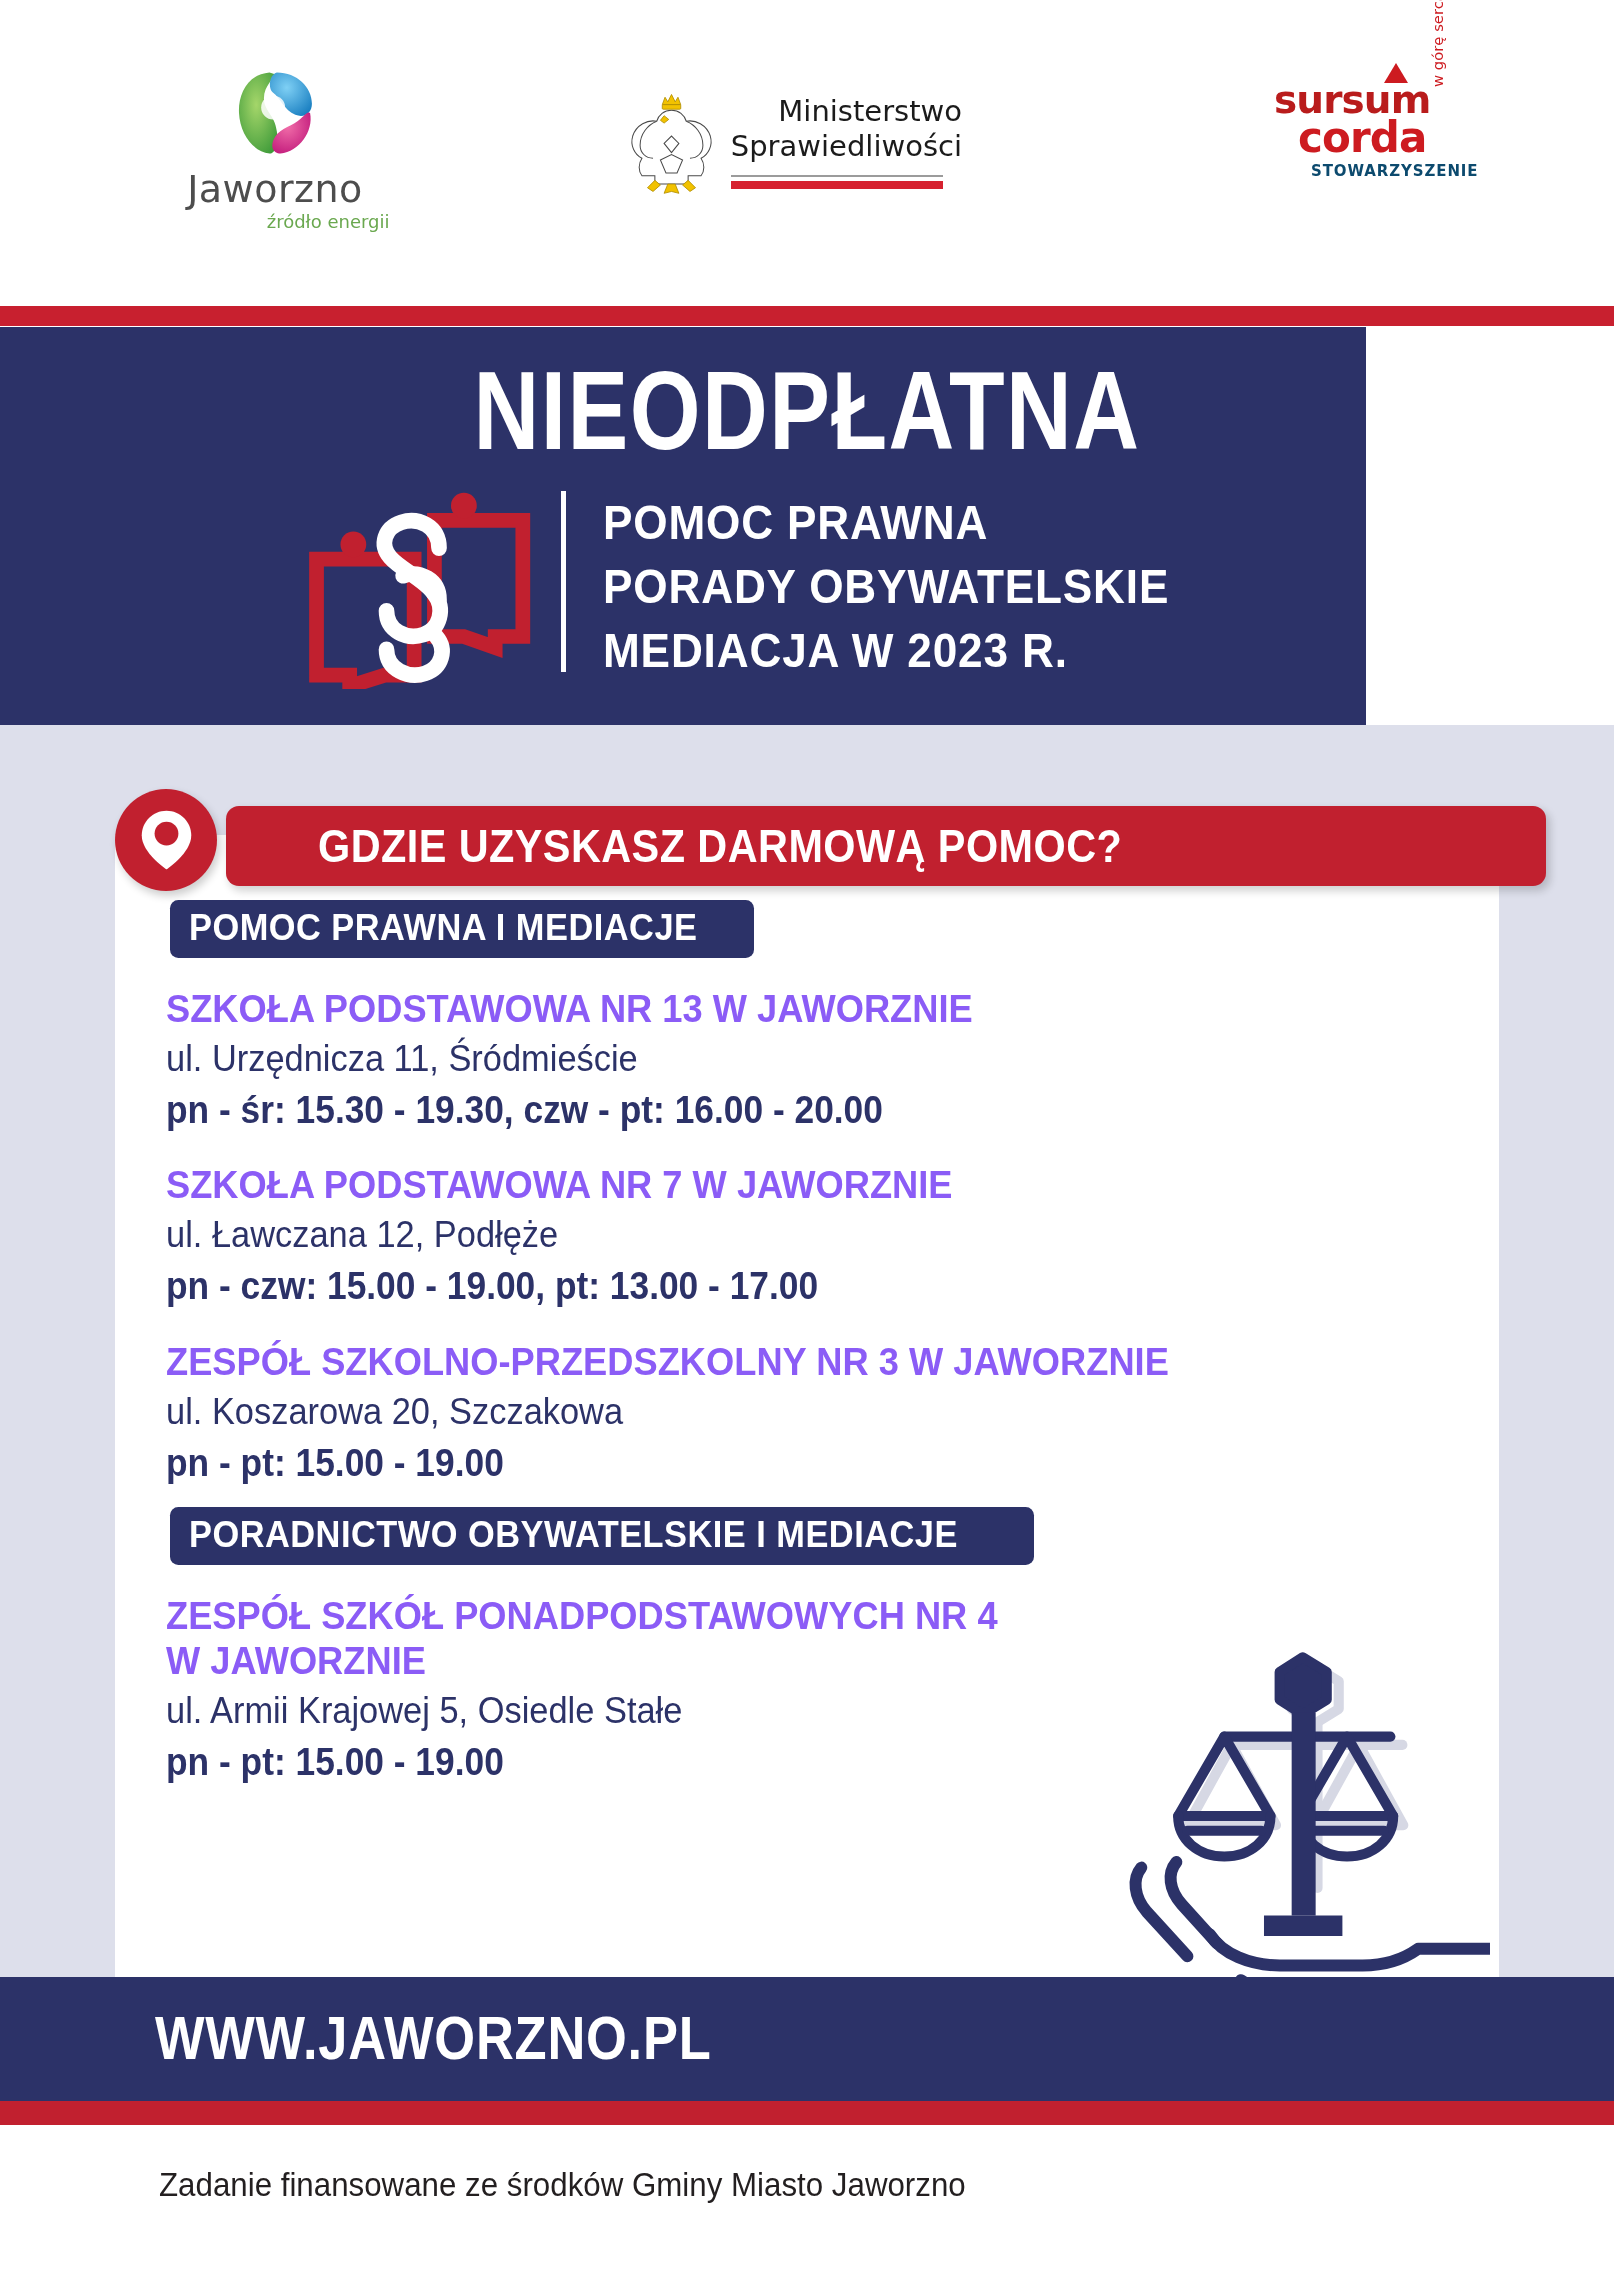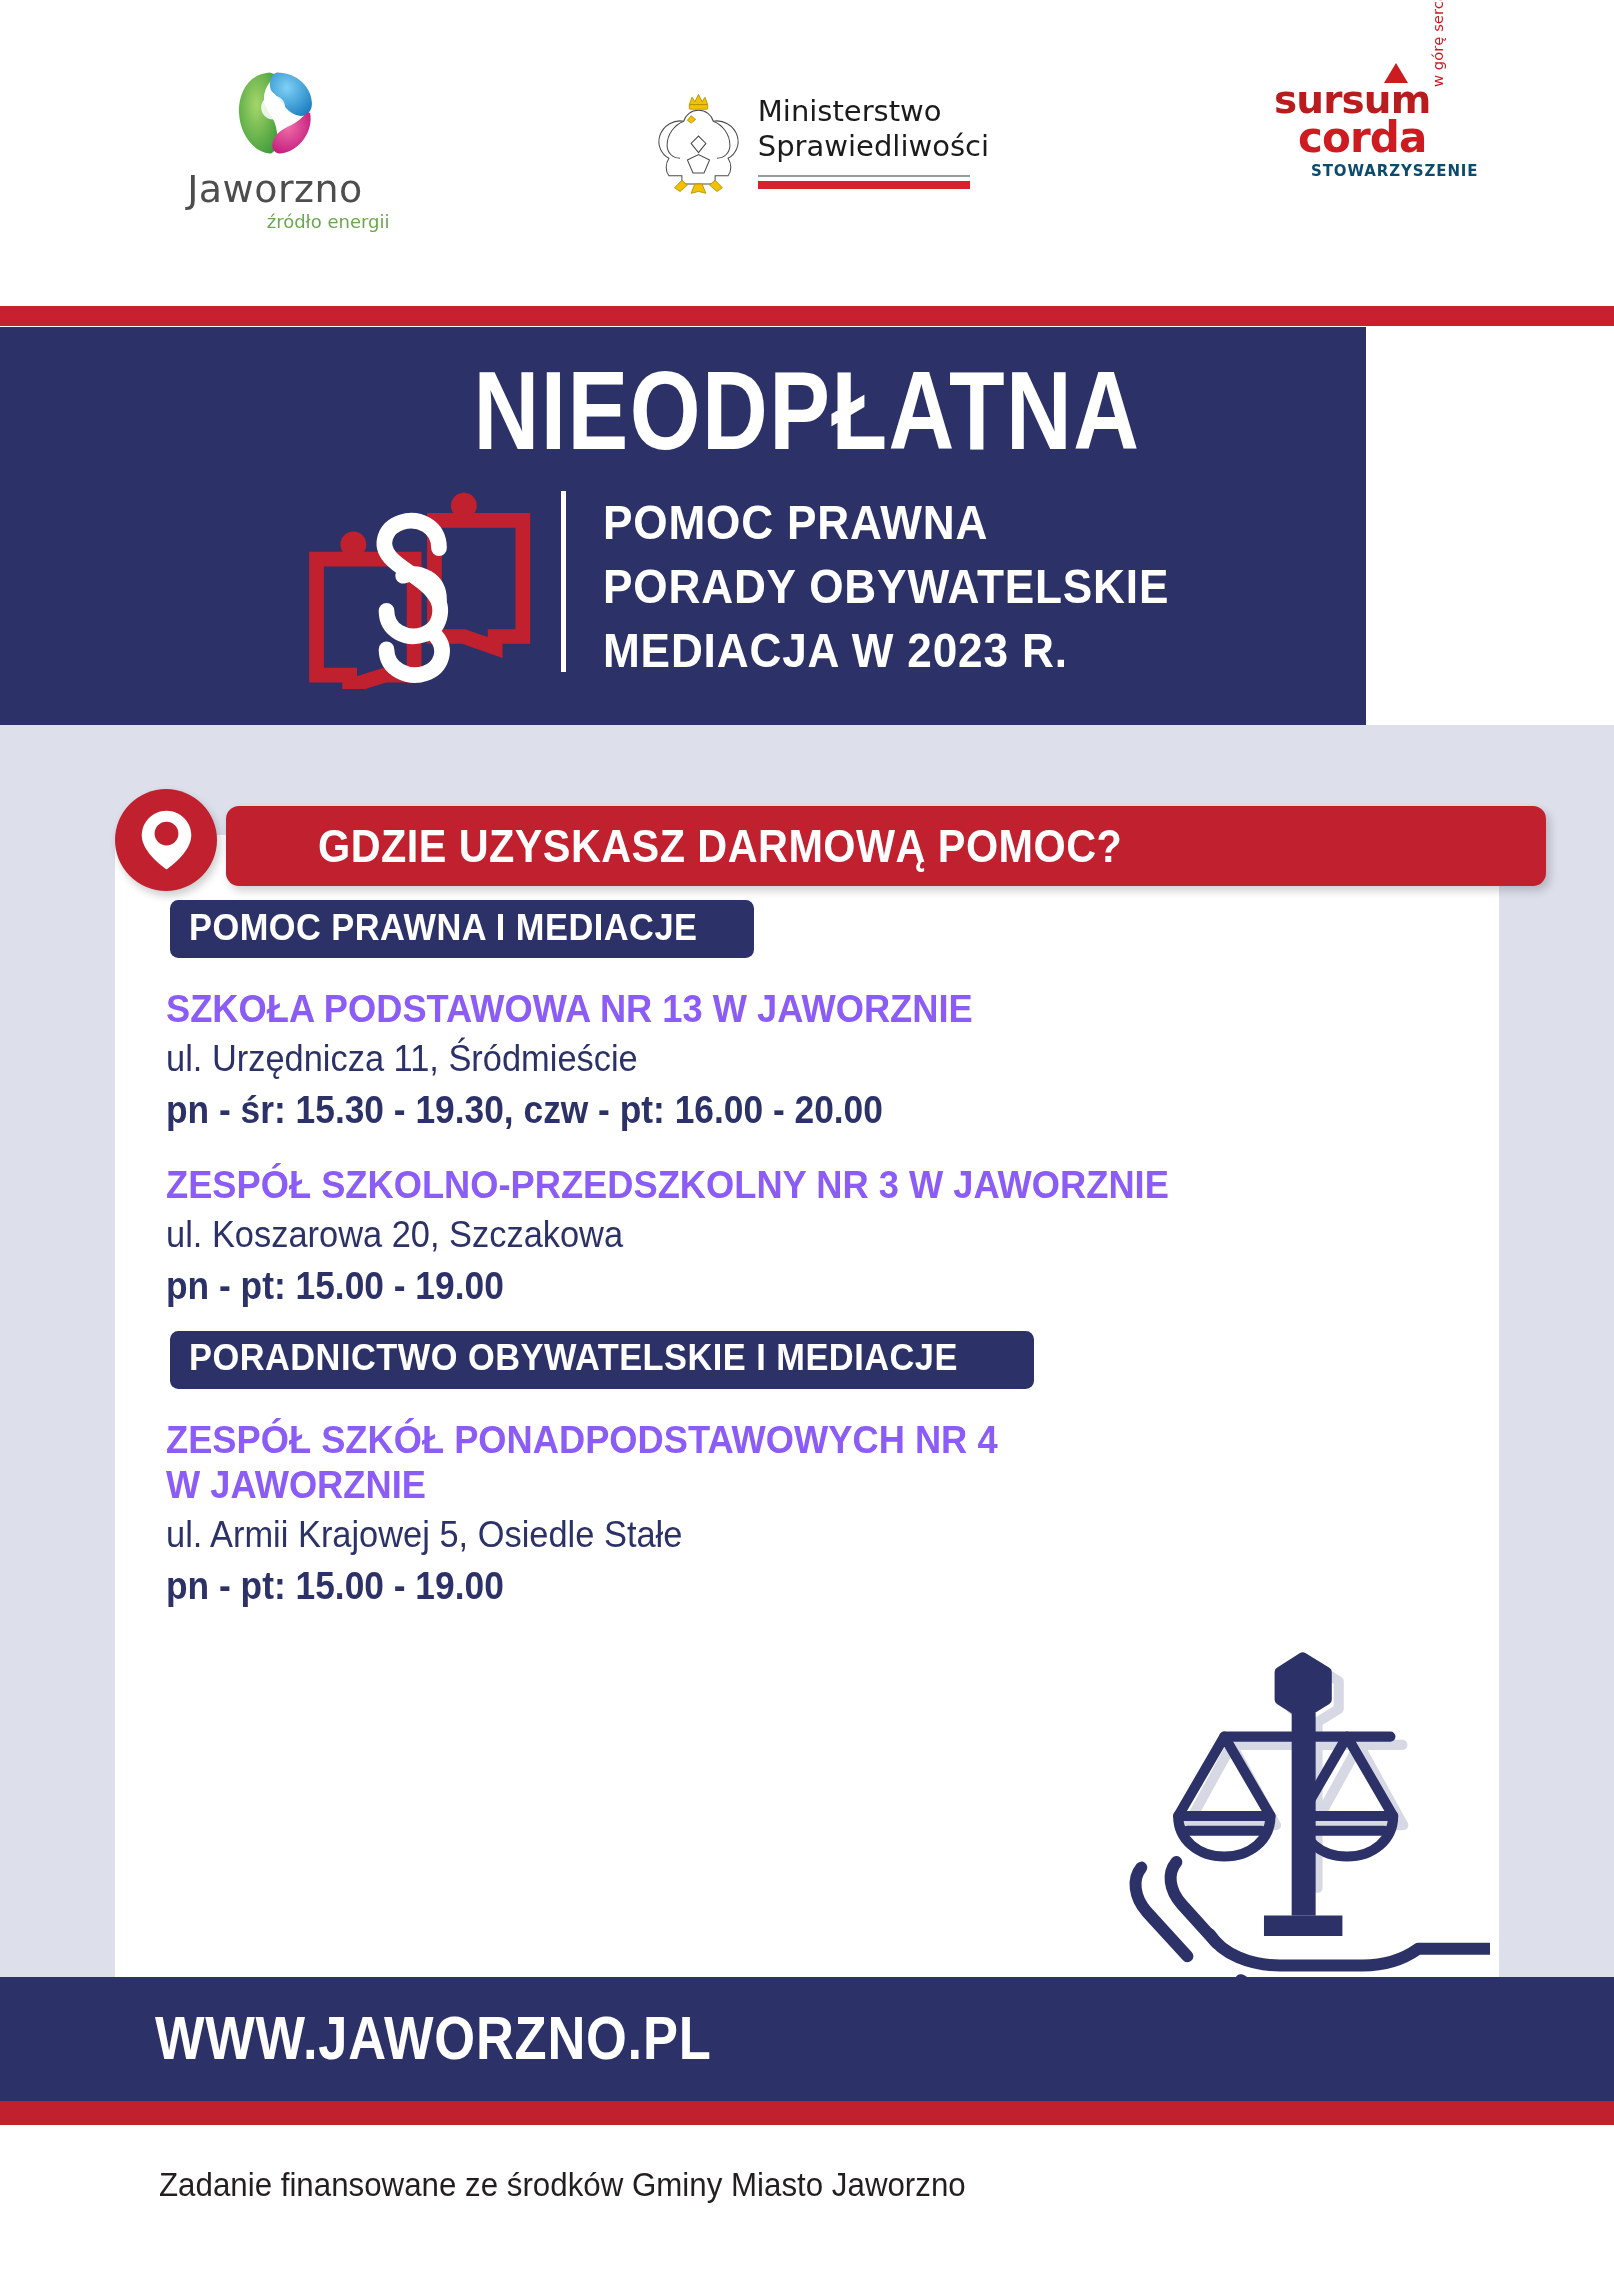--- a/index.html
+++ b/index.html
@@ -21,21 +21,21 @@
   .jaw-sphere{position:relative;width:96px;height:96px;margin:0 auto;}
   .jaw-name{
     font-size:38px;color:#4d4d4d;letter-spacing:0.5px;margin-top:5.5px;
     font-family:"DejaVu Sans",sans-serif;font-weight:400;
   }
   .jaw-tag{
     font-size:18px;color:#6aa84f;margin-top:0.9px;text-align:right;padding-right:5.5px;
     font-family:"DejaVu Sans",sans-serif;
   }
 
-  .logo-ministry{position:absolute;left:654px;top:88px;display:flex;align-items:flex-start;}
+  .logo-ministry{position:absolute;left:627px;top:88px;display:flex;align-items:flex-start;text-align:right;}
   .min-eagle{width:89px;height:109px;flex:0 0 auto;margin-right:14.8px;}
   .min-text{padding-top:5.5px;}
   .min-line{
     font-size:29px;color:#1b1b1b;line-height:1.22;
     font-family:"DejaVu Sans",sans-serif;white-space:nowrap;
   }
   .min-rule-gray{width:212px;height:1.8px;background:#9b9b9b;margin-top:11px;}
   .min-rule-red{width:212px;height:8.3px;background:#d6212f;margin-top:3.7px;}
 
   .logo-sursum{position:absolute;left:1274px;top:81px;width:212px;height:111px;}
@@ -291,20 +291,31 @@
           <span>SZKOŁA PODSTAWOWA NR 13 W JAWORZNIE</span>
         </div>
         <div class="entry-addr">
           <span>ul. Urzędnicza 11, Śródmieście</span>
         </div>
         <div class="entry-hours">
           <span>pn - śr: 15.30 - 19.30, czw - pt: 16.00 - 20.00</span>
         </div>
       </div>
 
+      <div class="entry">
+        <div class="entry-name">
+          <span>SZKOŁA PODSTAWOWA NR 7 W JAWORZNIE</span>
+        </div>
+        <div class="entry-addr">
+          <span>ul. Ławczana 12, Podłęże</span>
+        </div>
+        <div class="entry-hours">
+          <span>pn - czw: 15.00 - 19.00, pt: 13.00 - 17.00</span>
+        </div>
+      </div>
 
       <div class="entry">
         <div class="entry-name">
           <span>ZESPÓŁ SZKOLNO-PRZEDSZKOLNY NR 3 W JAWORZNIE</span>
         </div>
         <div class="entry-addr">
           <span>ul. Koszarowa 20, Szczakowa</span>
         </div>
         <div class="entry-hours">
           <span>pn - pt: 15.00 - 19.00</span>

